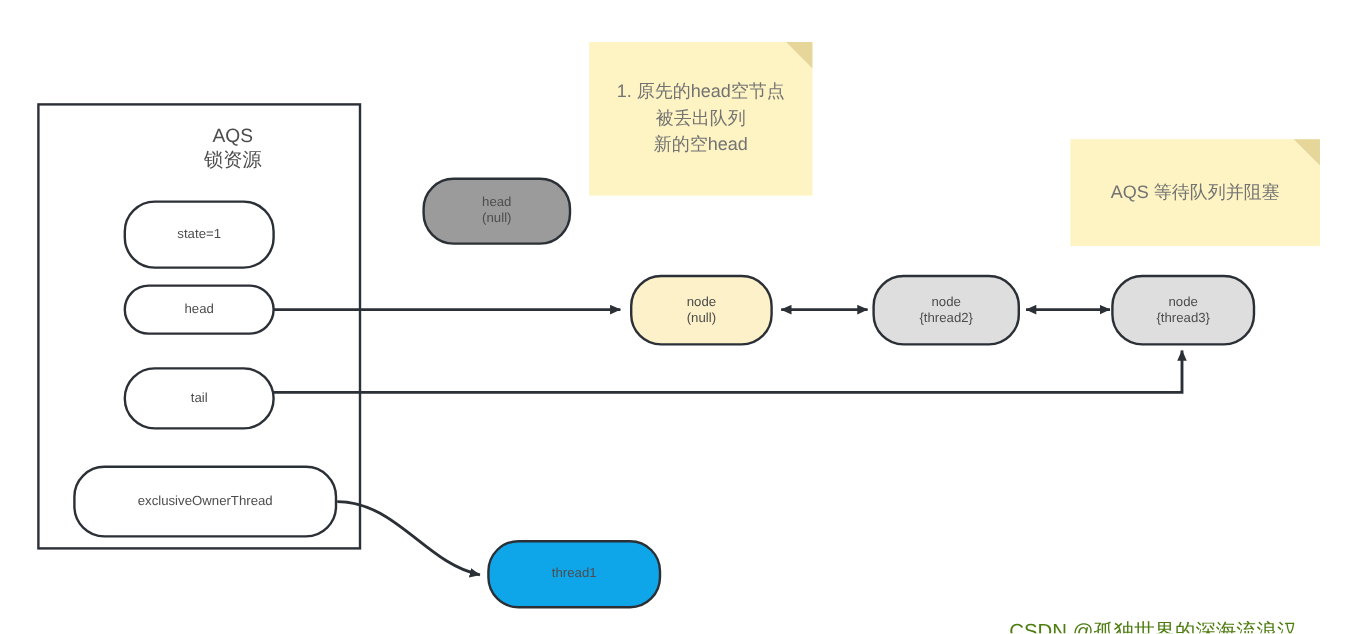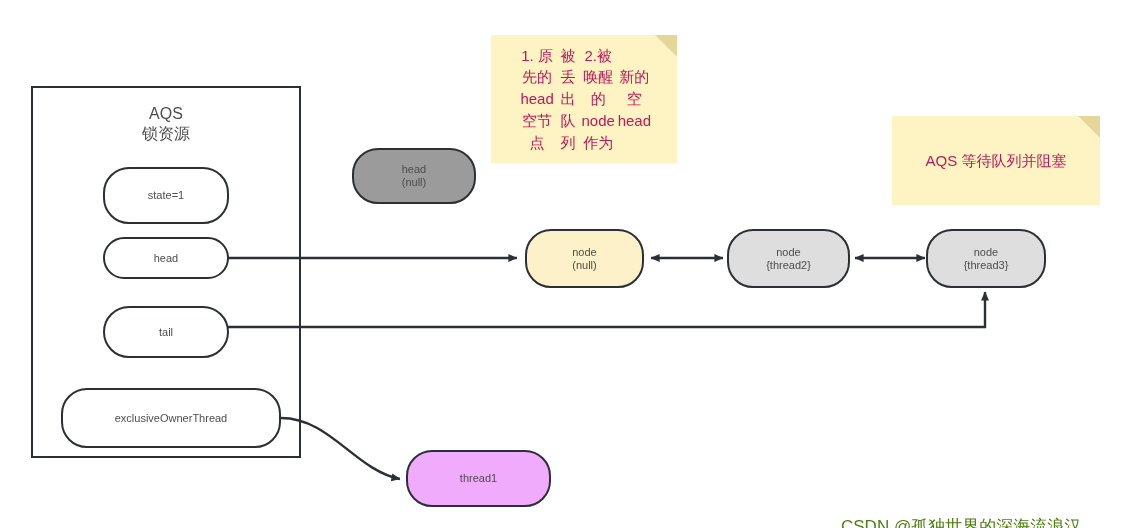--- a/index.html
+++ b/index.html
@@ -49,29 +49,29 @@
   .aqs-title {
     position: absolute;
     text-align: center;
     color: #4d4d4d;
     font-size: 16px;
     line-height: 1.25;
   }
   .sticky {
     position: absolute;
     background: #fdf3c3;
-    color: #be185d;
+    color: #737373;
     font-size: 15px;
     line-height: 1.45;
     text-align: center;
     display: flex;
-    flex-direction: row;
+    flex-direction: column;
     align-items: center;
     justify-content: center;
-    padding: 6px 26px;
+    padding: 6px 4px;
     box-sizing: border-box;
   }
   .sticky .fold {
     position: absolute;
     top: 0;
     right: 0;
     width: 0;
     height: 0;
     border-left: 22px solid transparent;
     border-top: 22px solid #e6d69a;
@@ -114,21 +114,21 @@
 
     <path d="M651,258 L723,258" stroke="#2b3036" stroke-width="2.4" fill="none" marker-end="url(#arrowEnd)" marker-start="url(#arrowStart)"></path>
 
     <path d="M855,258 L925,258" stroke="#2b3036" stroke-width="2.4" fill="none" marker-end="url(#arrowEnd)" marker-start="url(#arrowStart)"></path>
 
     <path d="M281,418 C330,418 355,470 400,479" stroke="#2b3036" stroke-width="2.4" fill="none" marker-end="url(#arrowEnd)"></path>
   </svg>
 
   <div class="aqs-frame" style="left:31px; top:86px; width:270px; height:372px;"></div>
 
-  <div class="aqs-title" style="left:31px; top:104px; width:270px;">
+  <div class="aqs-title" style="left:31px; top:104px; width:270px;padding-left:28px;">
     <span>AQS</span><br>
     <span>锁资源</span>
   </div>
 
   <div class="node-box" style="left:103px; top:167px; width:126px; height:57px;">
     <span>state=1</span>
   </div>
 
   <div class="node-box" style="left:103px; top:237px; width:126px; height:42px;">
     <span>head</span>
@@ -155,30 +155,29 @@
   <div class="node-box" style="left:727px; top:229px; width:123px; height:59px; background:#dedede;">
     <span>node</span>
     <span class="l2">{thread2}</span>
   </div>
 
   <div class="node-box" style="left:926px; top:229px; width:120px; height:59px; background:#dedede;">
     <span>node</span>
     <span class="l2">{thread3}</span>
   </div>
 
-  <div class="node-box" style="left:406px; top:450px; width:145px; height:57px; background:#f0abfc;">
+  <div class="node-box" style="left:406px; top:450px; width:145px; height:57px; background:#0ea5e9;">
     <span>thread1</span>
   </div>
 
   <div class="sticky" style="left:491px; top:35px; width:186px; height:128px;">
     <span class="fold-edge"></span>
     <span class="fold"></span>
     <div>1. 原先的head空节点</div>
     <div>被丢出队列</div>
-    <div>2.被唤醒的node作为</div>
     <div>新的空head</div>
   </div>
 
   <div class="sticky" style="left:892px; top:116px; width:208px; height:89px;">
     <span class="fold-edge"></span>
     <span class="fold"></span>
     <div>AQS 等待队列并阻塞</div>
   </div>
 
   <div class="watermark" style="left:841px; top:492px;">CSDN @孤独世界的深海流浪汉</div>

